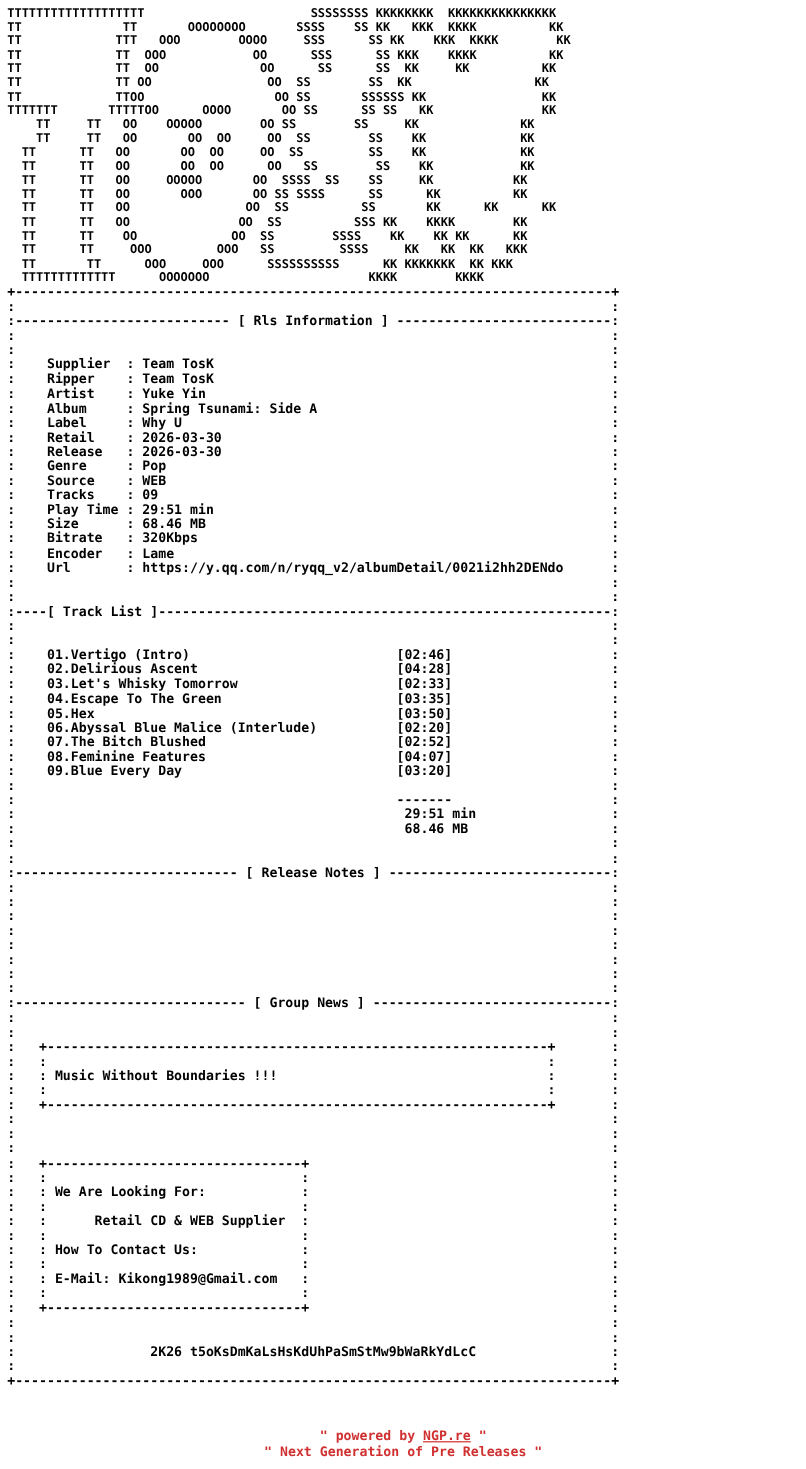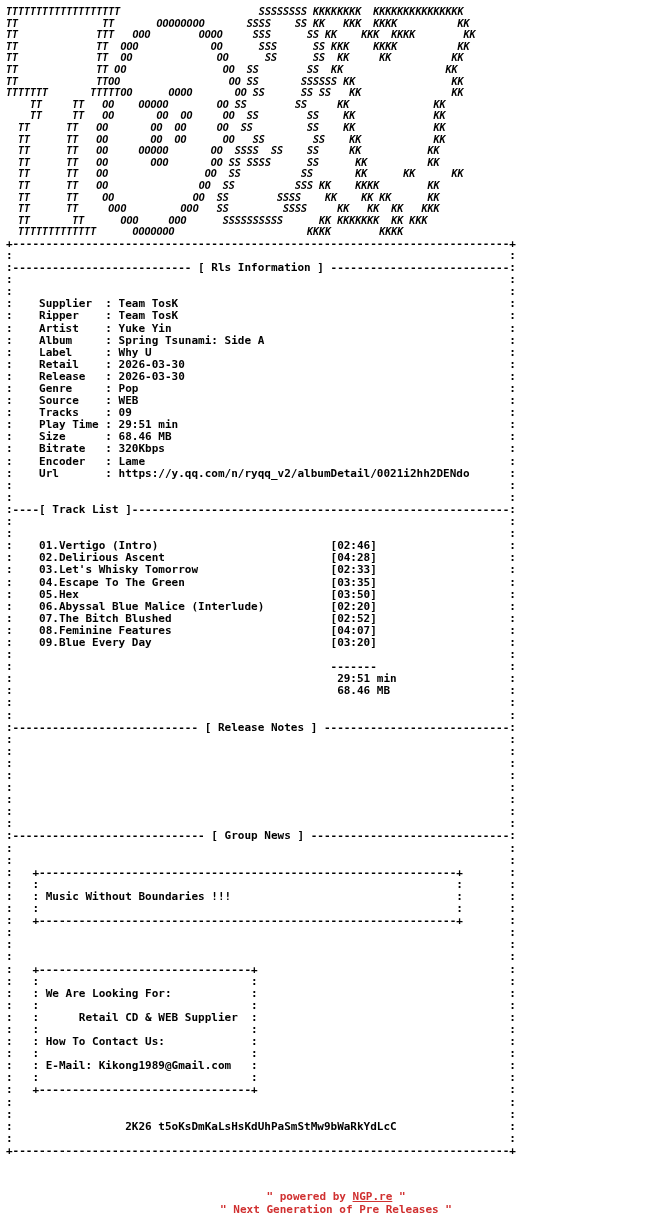--- a/index.html
+++ b/index.html
@@ -20,21 +20,20 @@
     padding: 0;
     font-family: "DejaVu Sans Mono", monospace;
     white-space: pre;
   }
   .ascii-logo {
     font-size: 10px;
     line-height: 11.6px;
     letter-spacing: 0px;
     padding: 6px 0 0 6px;
     font-weight: bold;
-    font-style: italic;
   }
   .nfo-body {
     font-size: 11px;
     line-height: 12.1px;
     padding: 0 0 0 6px;
     font-weight: bold;
   }
   .footer {
     position: absolute;
     left: 0;

